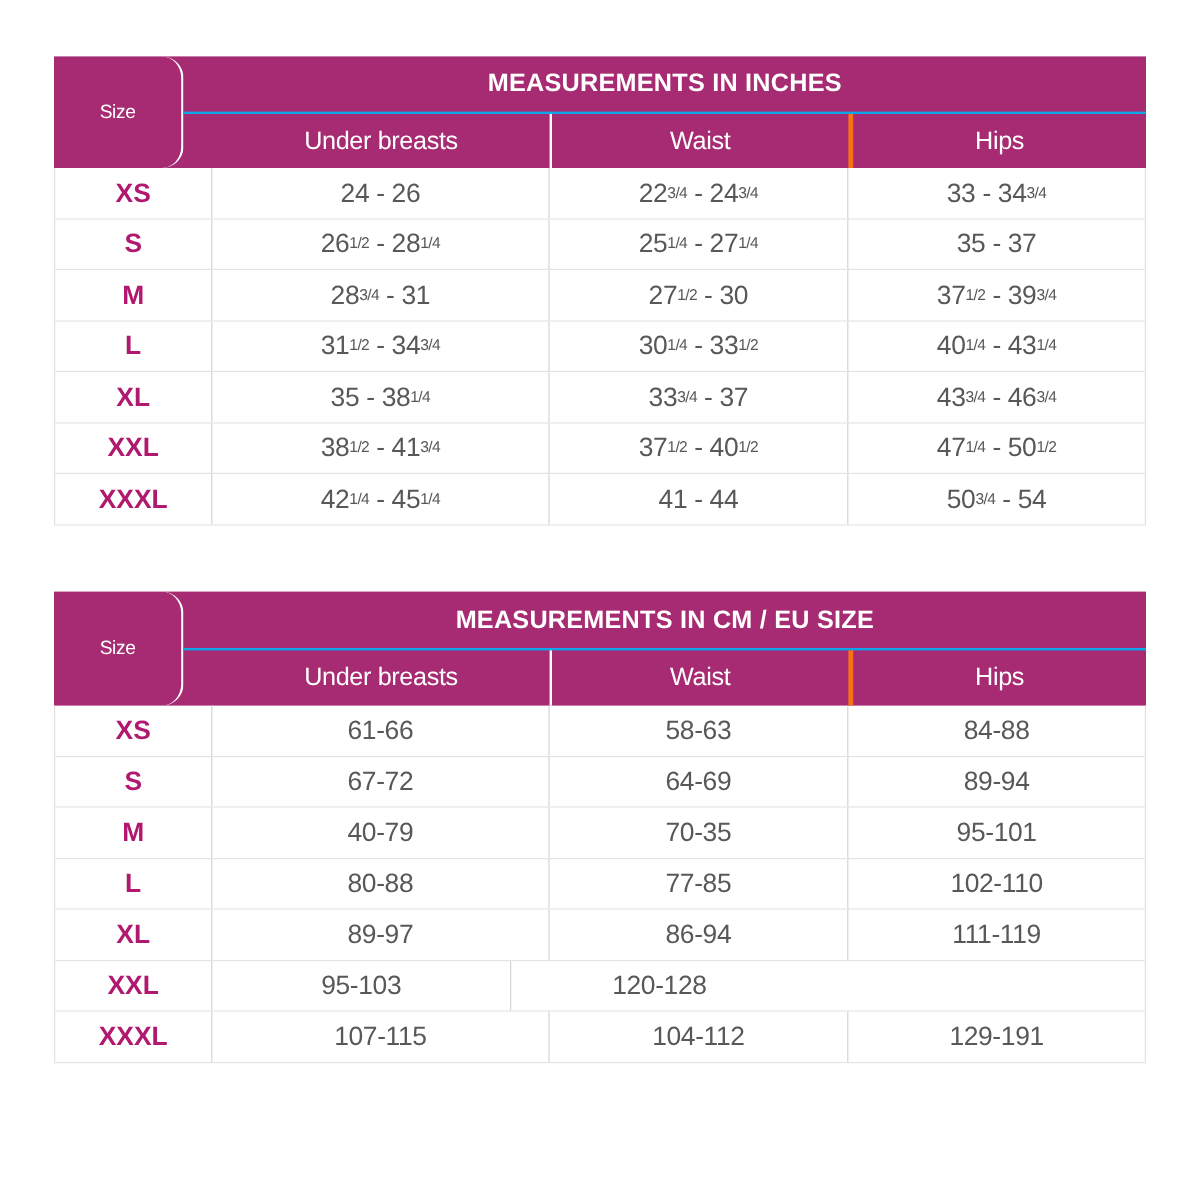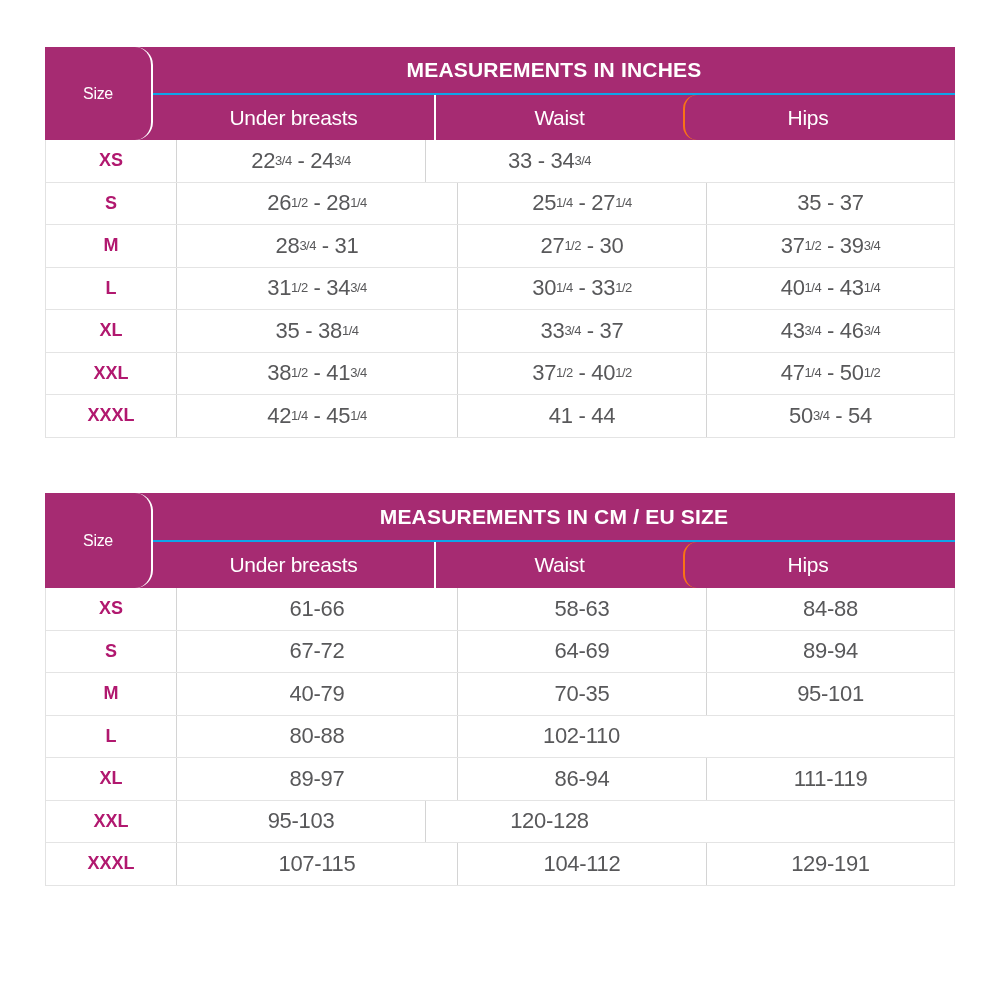--- a/index.html
+++ b/index.html
@@ -25,38 +25,38 @@
     display:flex;align-items:center;justify-content:center;
     font-weight:700;font-size:21px;letter-spacing:0.2px;
   }
   .t2 .meas-title{height:49px;}
   .meas-cols{height:45px;display:flex;}
   .t2 .meas-cols{height:46px;}
   .meas-col{
     box-sizing:border-box;display:flex;align-items:center;justify-content:center;
     font-size:21px;letter-spacing:-0.3px;
   }
-  .meas-col.mc0{width:281px;}
+  .meas-col.mc0{width:281px;margin-left:24px;}
   .meas-col.mc1{width:249px;border-left:2px solid #ffffff;}
-  .meas-col.mc2{width:248px;border-left:2px solid #f97316;border-radius:14px;}
+  .meas-col.mc2{width:248px;border-left:4px solid #f97316;}
 
   
   .tbody{
     border-left:1px solid var(--outer-border,#e2e2e2);
     border-right:1px solid var(--outer-border,#e2e2e2);
     box-sizing:border-box;
   }
   .trow{display:flex;height:42.5px;border-bottom:1px solid var(--row-border,#e4e4e4);box-sizing:border-box;}
   .cell{
     box-sizing:border-box;display:flex;align-items:center;justify-content:center;
     font-size:22px;color:var(--cell-text,#58585a);letter-spacing:-0.3px;white-space:pre;
   }
   .size-cell{
     width:131px;border-right:1px solid var(--col-border,#d4d4d4);
-    color:var(--size-text,#b1186f);font-weight:700;font-size:18px;letter-spacing:0;
+    color:var(--size-text,#b1186f);font-weight:700;font-size:22px;letter-spacing:0;
   }
   .cell.c0{width:281px;border-right:1px solid var(--col-border,#d4d4d4);}
   .cell.c1{width:249px;border-right:1px solid var(--col-border,#d4d4d4);}
   .cell.c2{width:247px;}
   .cell sup{font-size:13px;line-height:0;vertical-align:super;letter-spacing:-0.5px;}
 </style>
 </head>
 <body>
 
 <div class="stage">
@@ -69,20 +69,21 @@
         <div class="meas-cols">
           <div class="meas-col mc0">Under breasts</div>
           <div class="meas-col mc1">Waist</div>
           <div class="meas-col mc2">Hips</div>
         </div>
       </div>
     </div>
     <div class="tbody">
         <div class="trow">
           <div class="cell size-cell">XS</div>
+          <div class="cell c0">24 - 26</div>
           <div class="cell c1">22<sup>3/4</sup> - 24<sup>3/4</sup></div>
           <div class="cell c2">33 - 34<sup>3/4</sup></div>
         </div>
         <div class="trow">
           <div class="cell size-cell">S</div>
           <div class="cell c0">26<sup>1/2</sup> - 28<sup>1/4</sup></div>
           <div class="cell c1">25<sup>1/4</sup> - 27<sup>1/4</sup></div>
           <div class="cell c2">35 - 37</div>
         </div>
         <div class="trow">
@@ -145,20 +146,21 @@
         </div>
         <div class="trow">
           <div class="cell size-cell">M</div>
           <div class="cell c0">40-79</div>
           <div class="cell c1">70-35</div>
           <div class="cell c2">95-101</div>
         </div>
         <div class="trow">
           <div class="cell size-cell">L</div>
           <div class="cell c0">80-88</div>
+          <div class="cell c1">77-85</div>
           <div class="cell c2">102-110</div>
         </div>
         <div class="trow">
           <div class="cell size-cell">XL</div>
           <div class="cell c0">89-97</div>
           <div class="cell c1">86-94</div>
           <div class="cell c2">111-119</div>
         </div>
         <div class="trow">
           <div class="cell size-cell">XXL</div>

